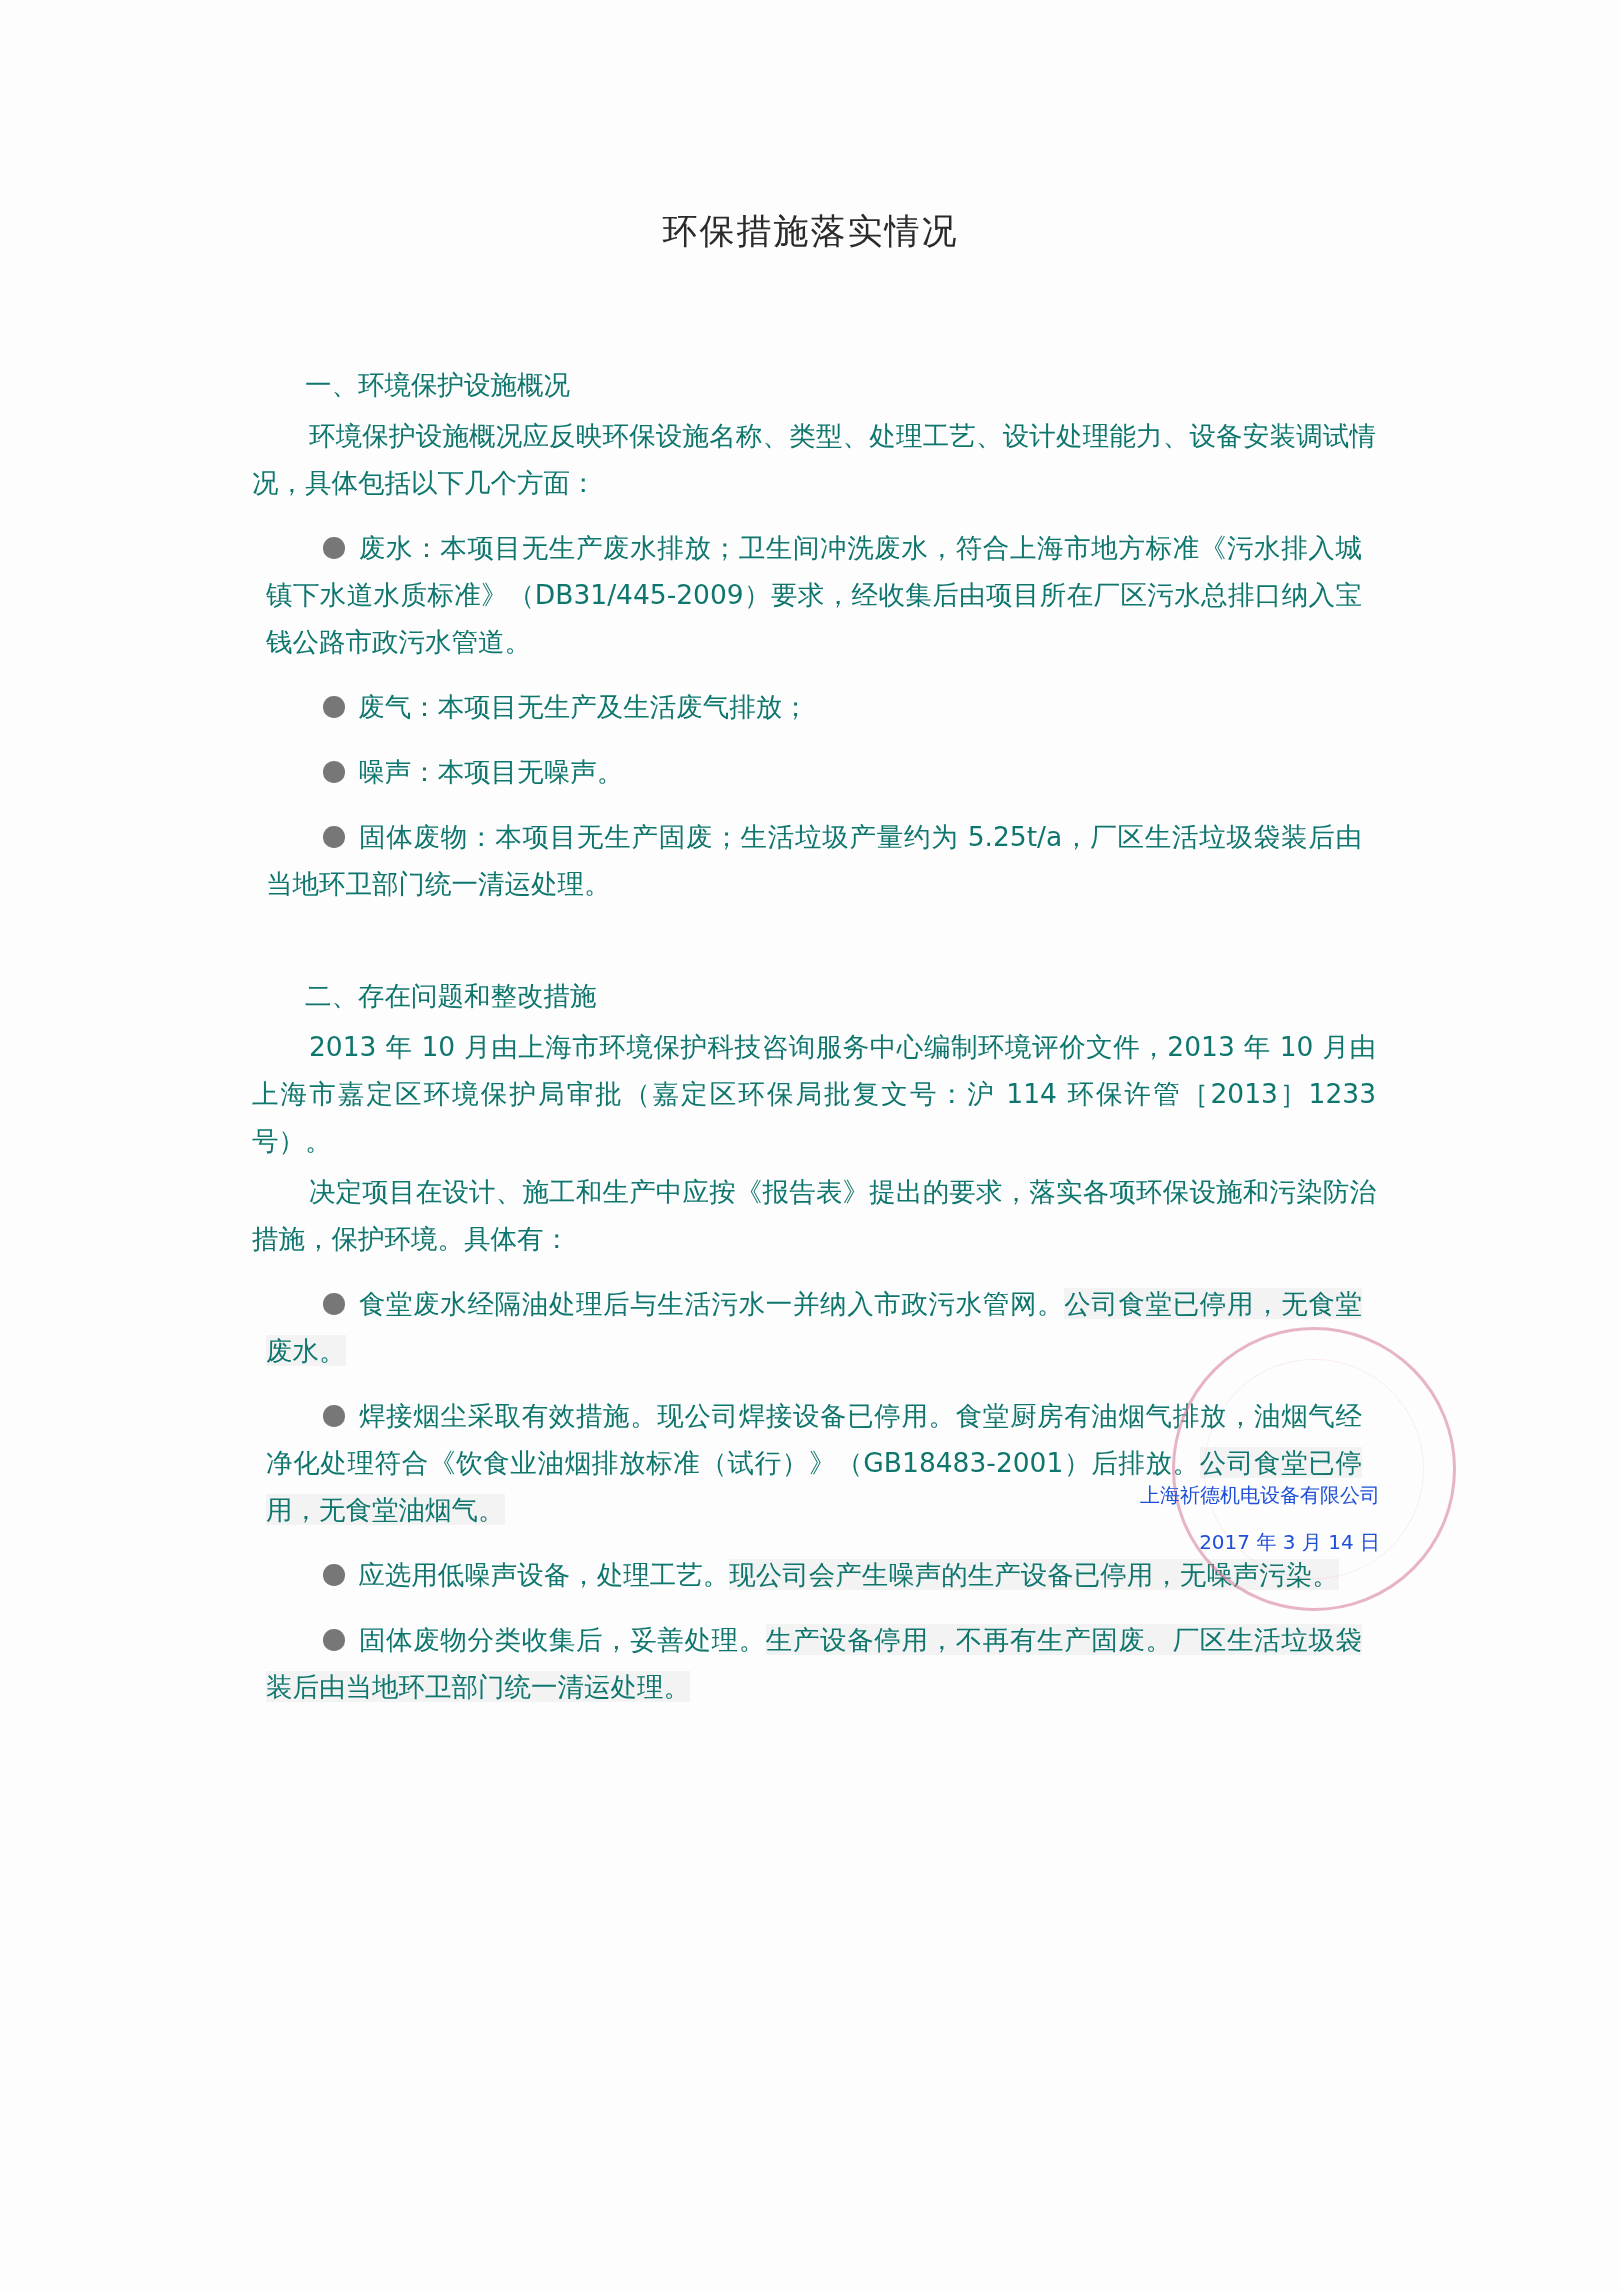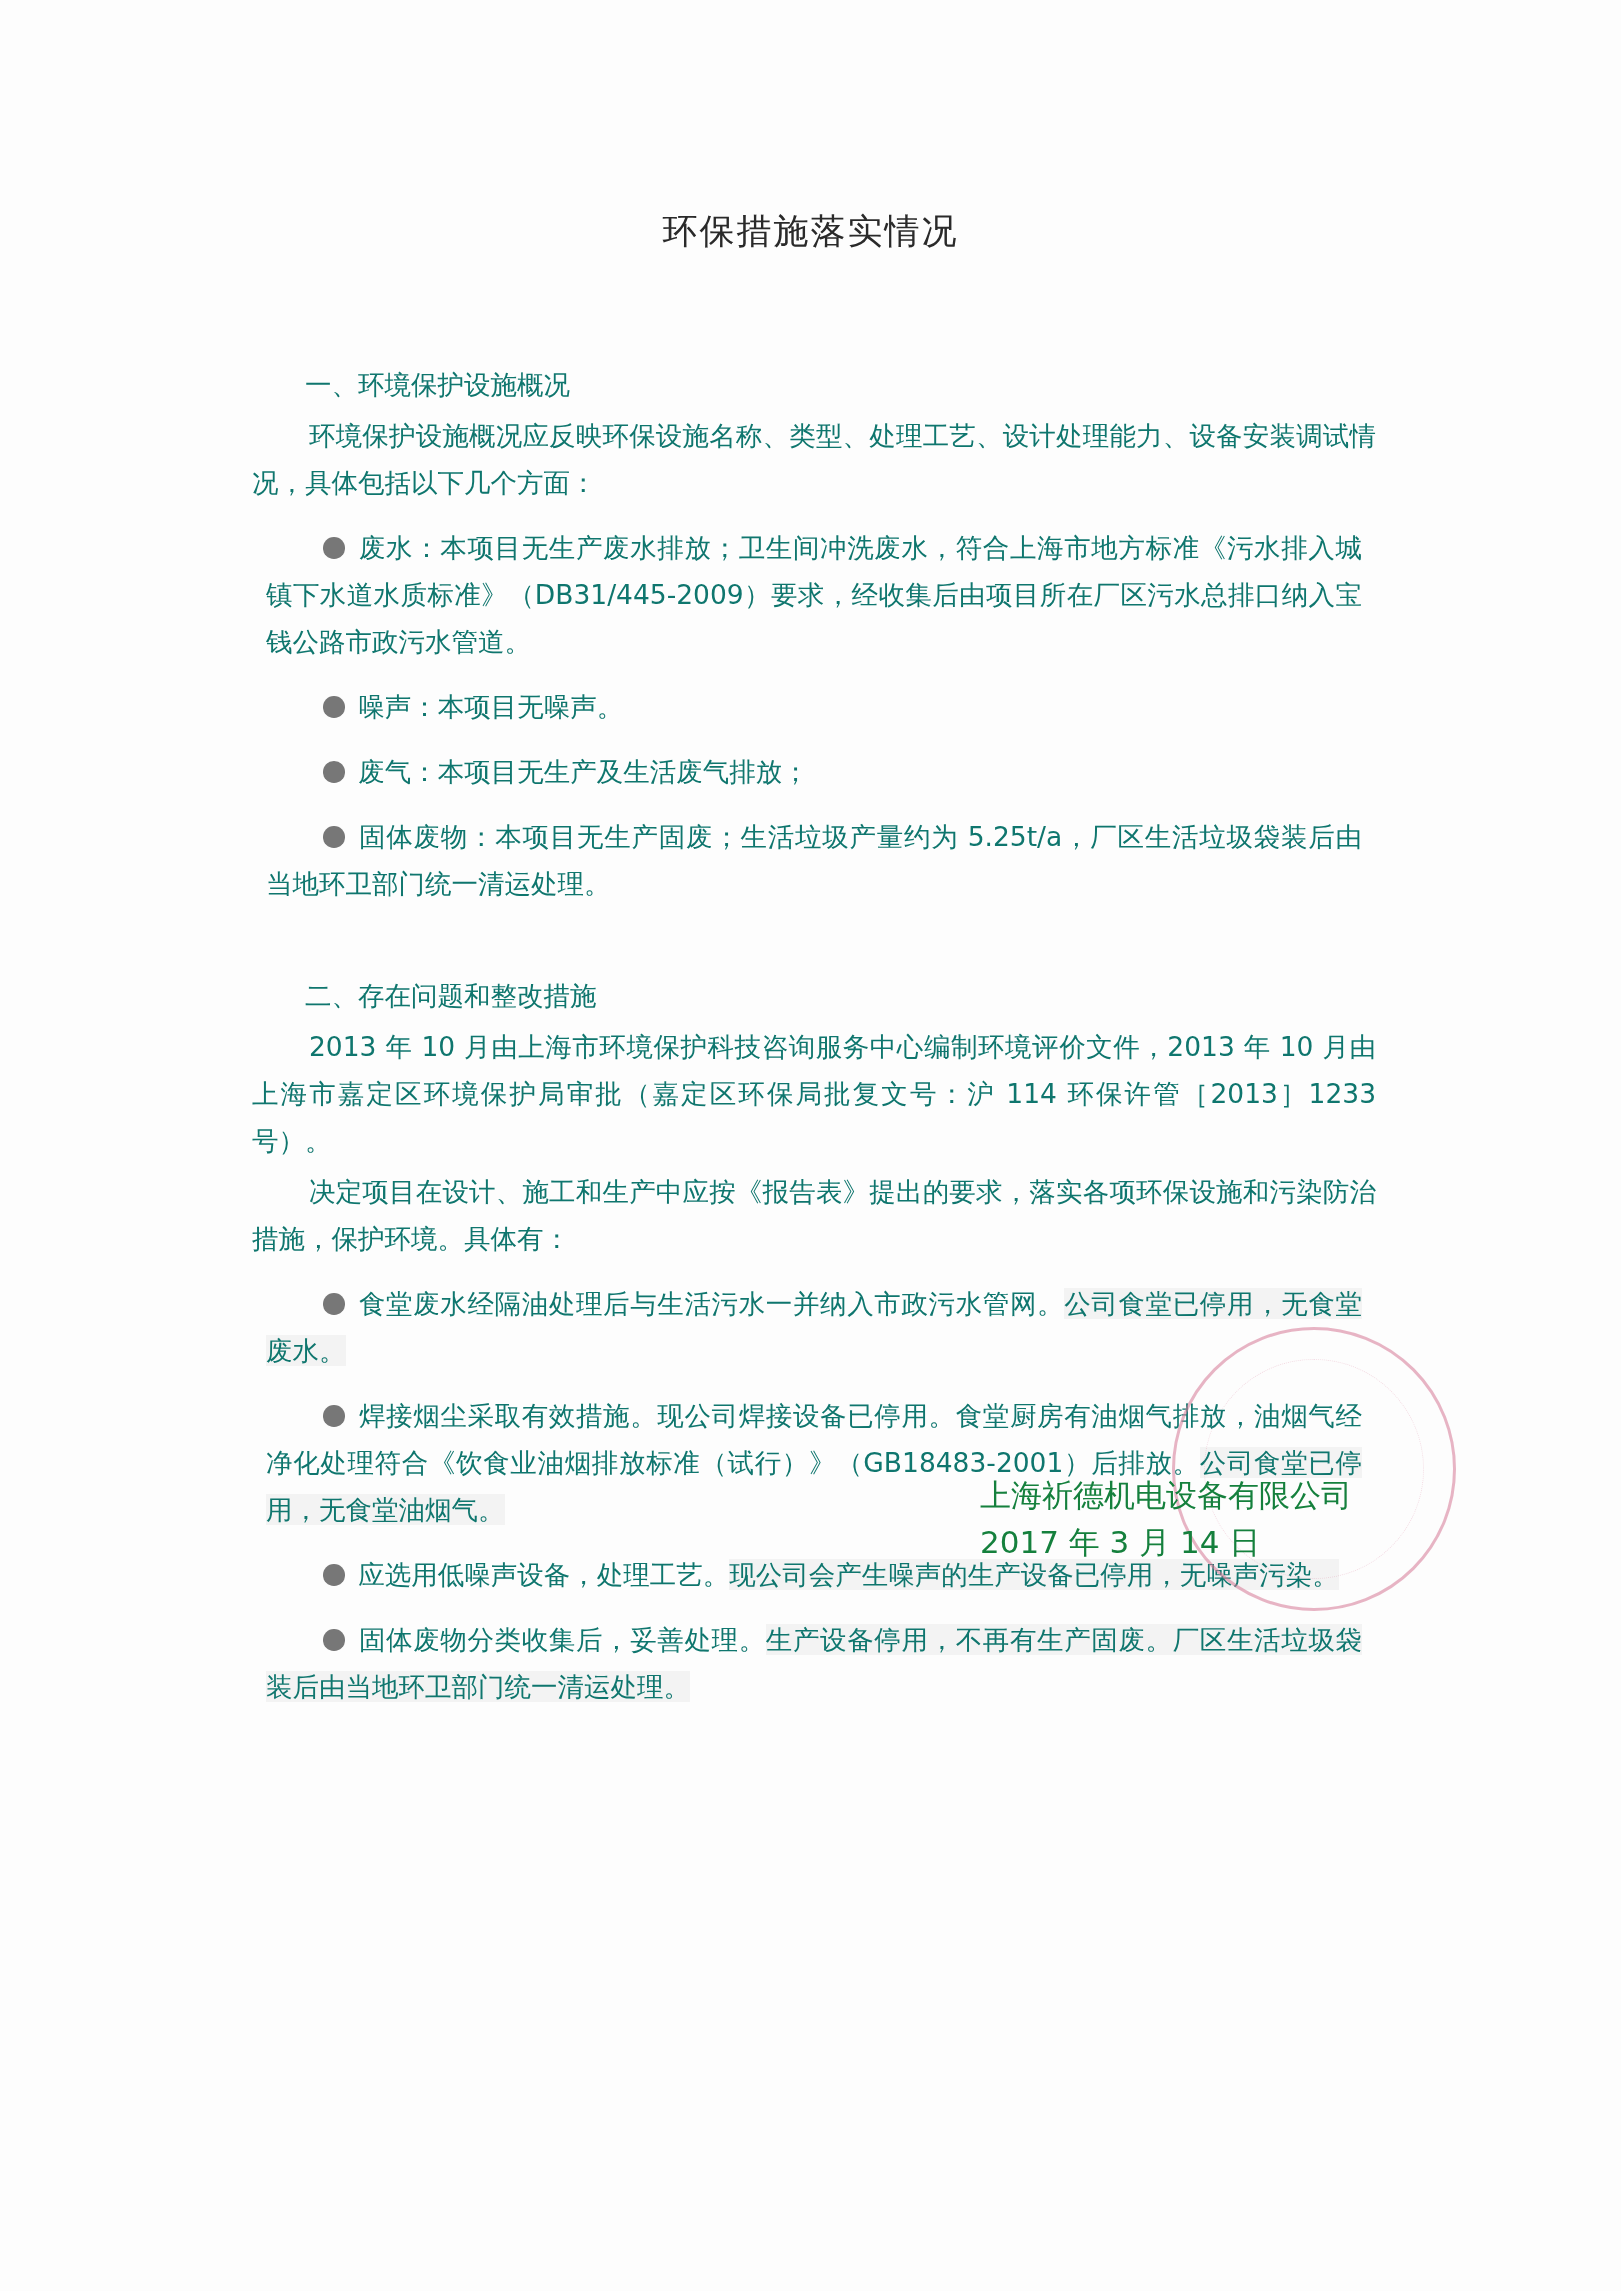--- a/index.html
+++ b/index.html
@@ -9,40 +9,40 @@
     .title { position: absolute; top: 208px; left: 0; width: 1621px; text-align: center;
              font-size: 35px; letter-spacing: 2px; color: #2a2a2a; }
     .content { position: absolute; left: 248px; width: 1132px; top: 361px; font-size: 26.5px; line-height: 47px; color: #0f766e; }
     .heading { padding-left: 57px; margin: 0; }
     .para { text-indent: 57px; margin: 4px; text-align: justify; }
     .bullet { margin: 18px; text-indent: 57px; text-align: justify; }
     .dot { display: inline-block; width: 21.6px; height: 21.6px; border-radius: 50%; background: #777;
            margin-right: 13.7px; vertical-align: -2px; text-indent: 0; }
     .gap1 { height: 47px; }
     .ul { text-decoration-thickness: 2px; }
-    .sign { position: absolute; left: 980px; width: 400px; font-size: 31px; line-height: 47px; color: #15803d; }
+    .sign { position: absolute; left: 980px; width: 400px; text-align: right; font-size: 20px; line-height: 47px; color: #1d4ed8; }
     .stamp { position: absolute; left: 1172px; top: 1327px; width: 284px; height: 284px; border-radius: 50%;
              border: 3.9px solid rgba(214,120,150,0.55); box-sizing: border-box; }
     .stamp-inner { position: absolute; inset: 29px; border-radius: 50%; border: 1px dotted rgba(214,120,150,0.25); }
     .hl { background: rgba(200,200,200,0.18); }
   </style>
 </head>
 <body>
 
 <div class="page">
 
   <div class="title">环保措施落实情况</div>
 
   <div class="content">
     <p class="heading">一、环境保护设施概况</p>
     <p class="para">环境保护设施概况应反映环保设施名称、类型、处理工艺、设计处理能力、设备安装调试情况，具体包括以下几个方面：</p>
 
     <p class="bullet"><span class="dot"></span><span>废水：本项目无生产废水排放；卫生间冲洗废水，符合上海市地方标准《污水排入城镇下水道水质标准》（DB31/445-2009）要求，经收集后由项目所在厂区污水总排口纳入宝钱公路市政污水管道。</span></p>
+    <p class="bullet"><span class="dot"></span><span>废气：本项目无生产及生活废气排放；</span></p>
     <p class="bullet"><span class="dot"></span><span>噪声：本项目无噪声。</span></p>
-    <p class="bullet"><span class="dot"></span><span>废气：本项目无生产及生活废气排放；</span></p>
     <p class="bullet"><span class="dot"></span><span>固体废物：本项目无生产固废；生活垃圾产量约为 5.25t/a，厂区生活垃圾袋装后由当地环卫部门统一清运处理。</span></p>
 
     <div class="gap1"></div>
 
     <p class="heading">二、存在问题和整改措施</p>
     <p class="para"><span>2013 年 10 月由上海市环境保护科技咨询服务中心编制环境评价文件，2013 年 10 月由上海市嘉定区环境保护局审批（嘉定区环保局批复文号：</span><span class="ul">沪 114 环保许管［2013］1233 号</span><span>）。</span></p>
     <p class="para">决定项目在设计、施工和生产中应按《报告表》提出的要求，落实各项环保设施和污染防治措施，保护环境。具体有：</p>
 
     <p class="bullet"><span class="dot"></span><span>食堂废水经隔油处理后与生活污水一并纳入市政污水管网。</span><span class="hl">公司食堂已停用，无食堂废水。</span></p>
     <p class="bullet"><span class="dot"></span><span>焊接烟尘采取有效措施。现公司焊接设备已停用。食堂厨房有油烟气排放，油烟气经净化处理符合《饮食业油烟排放标准（试行）》（GB18483-2001）后排放。</span><span class="hl">公司食堂已停用，无食堂油烟气。</span></p>

